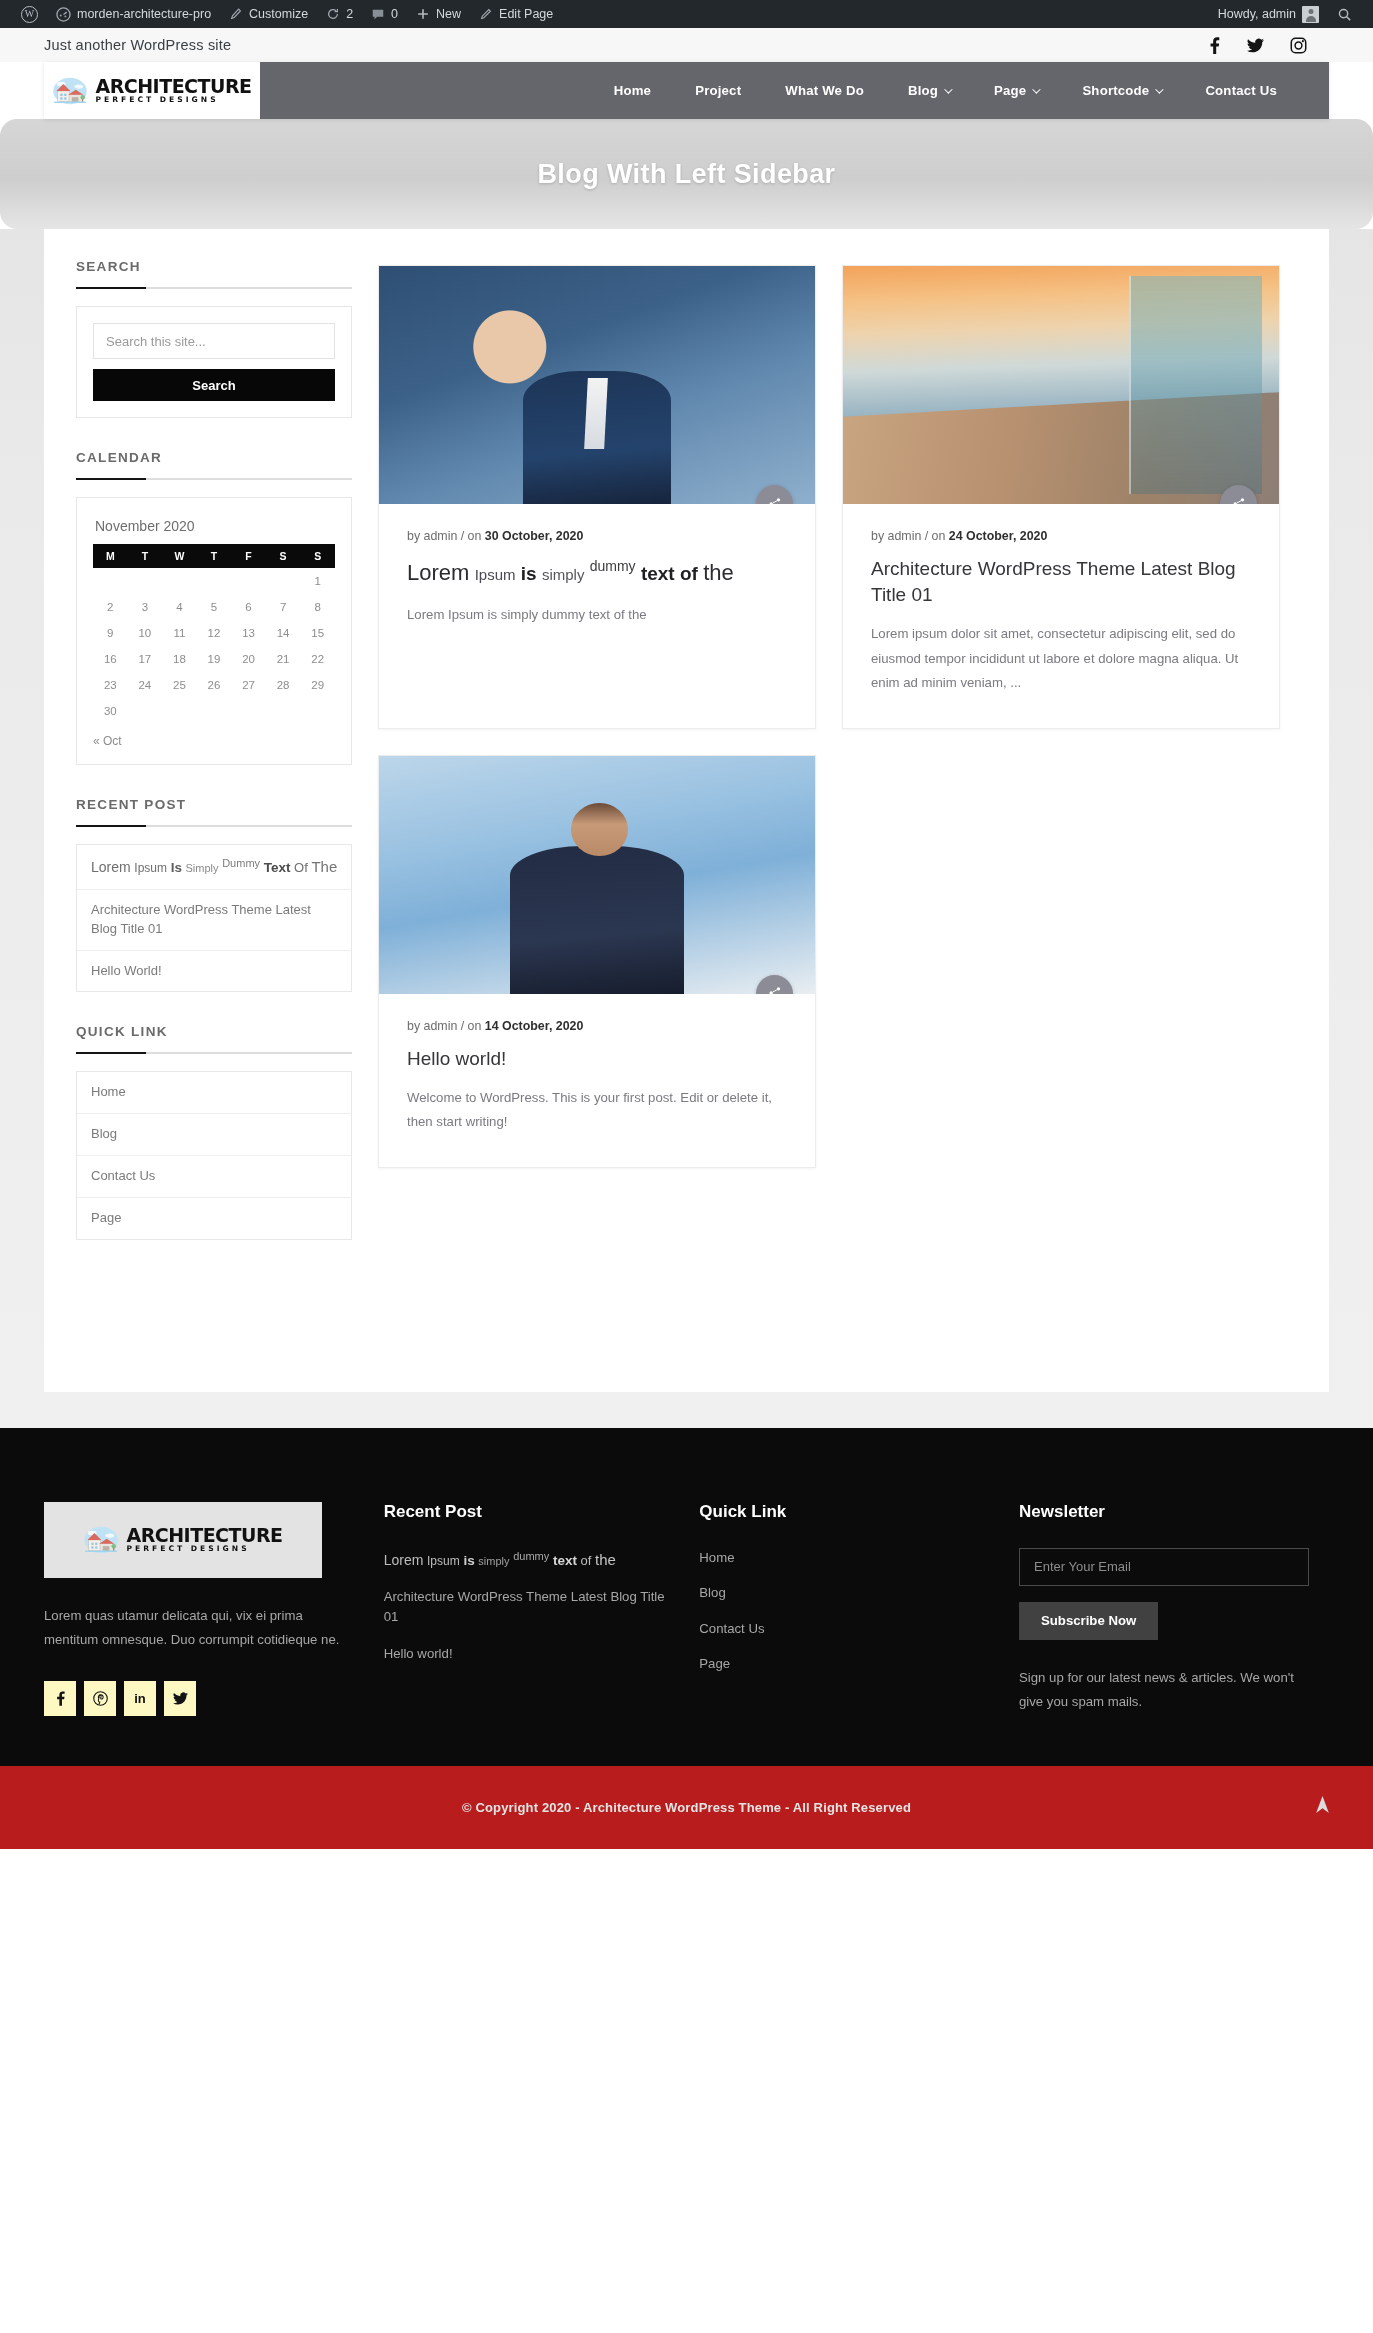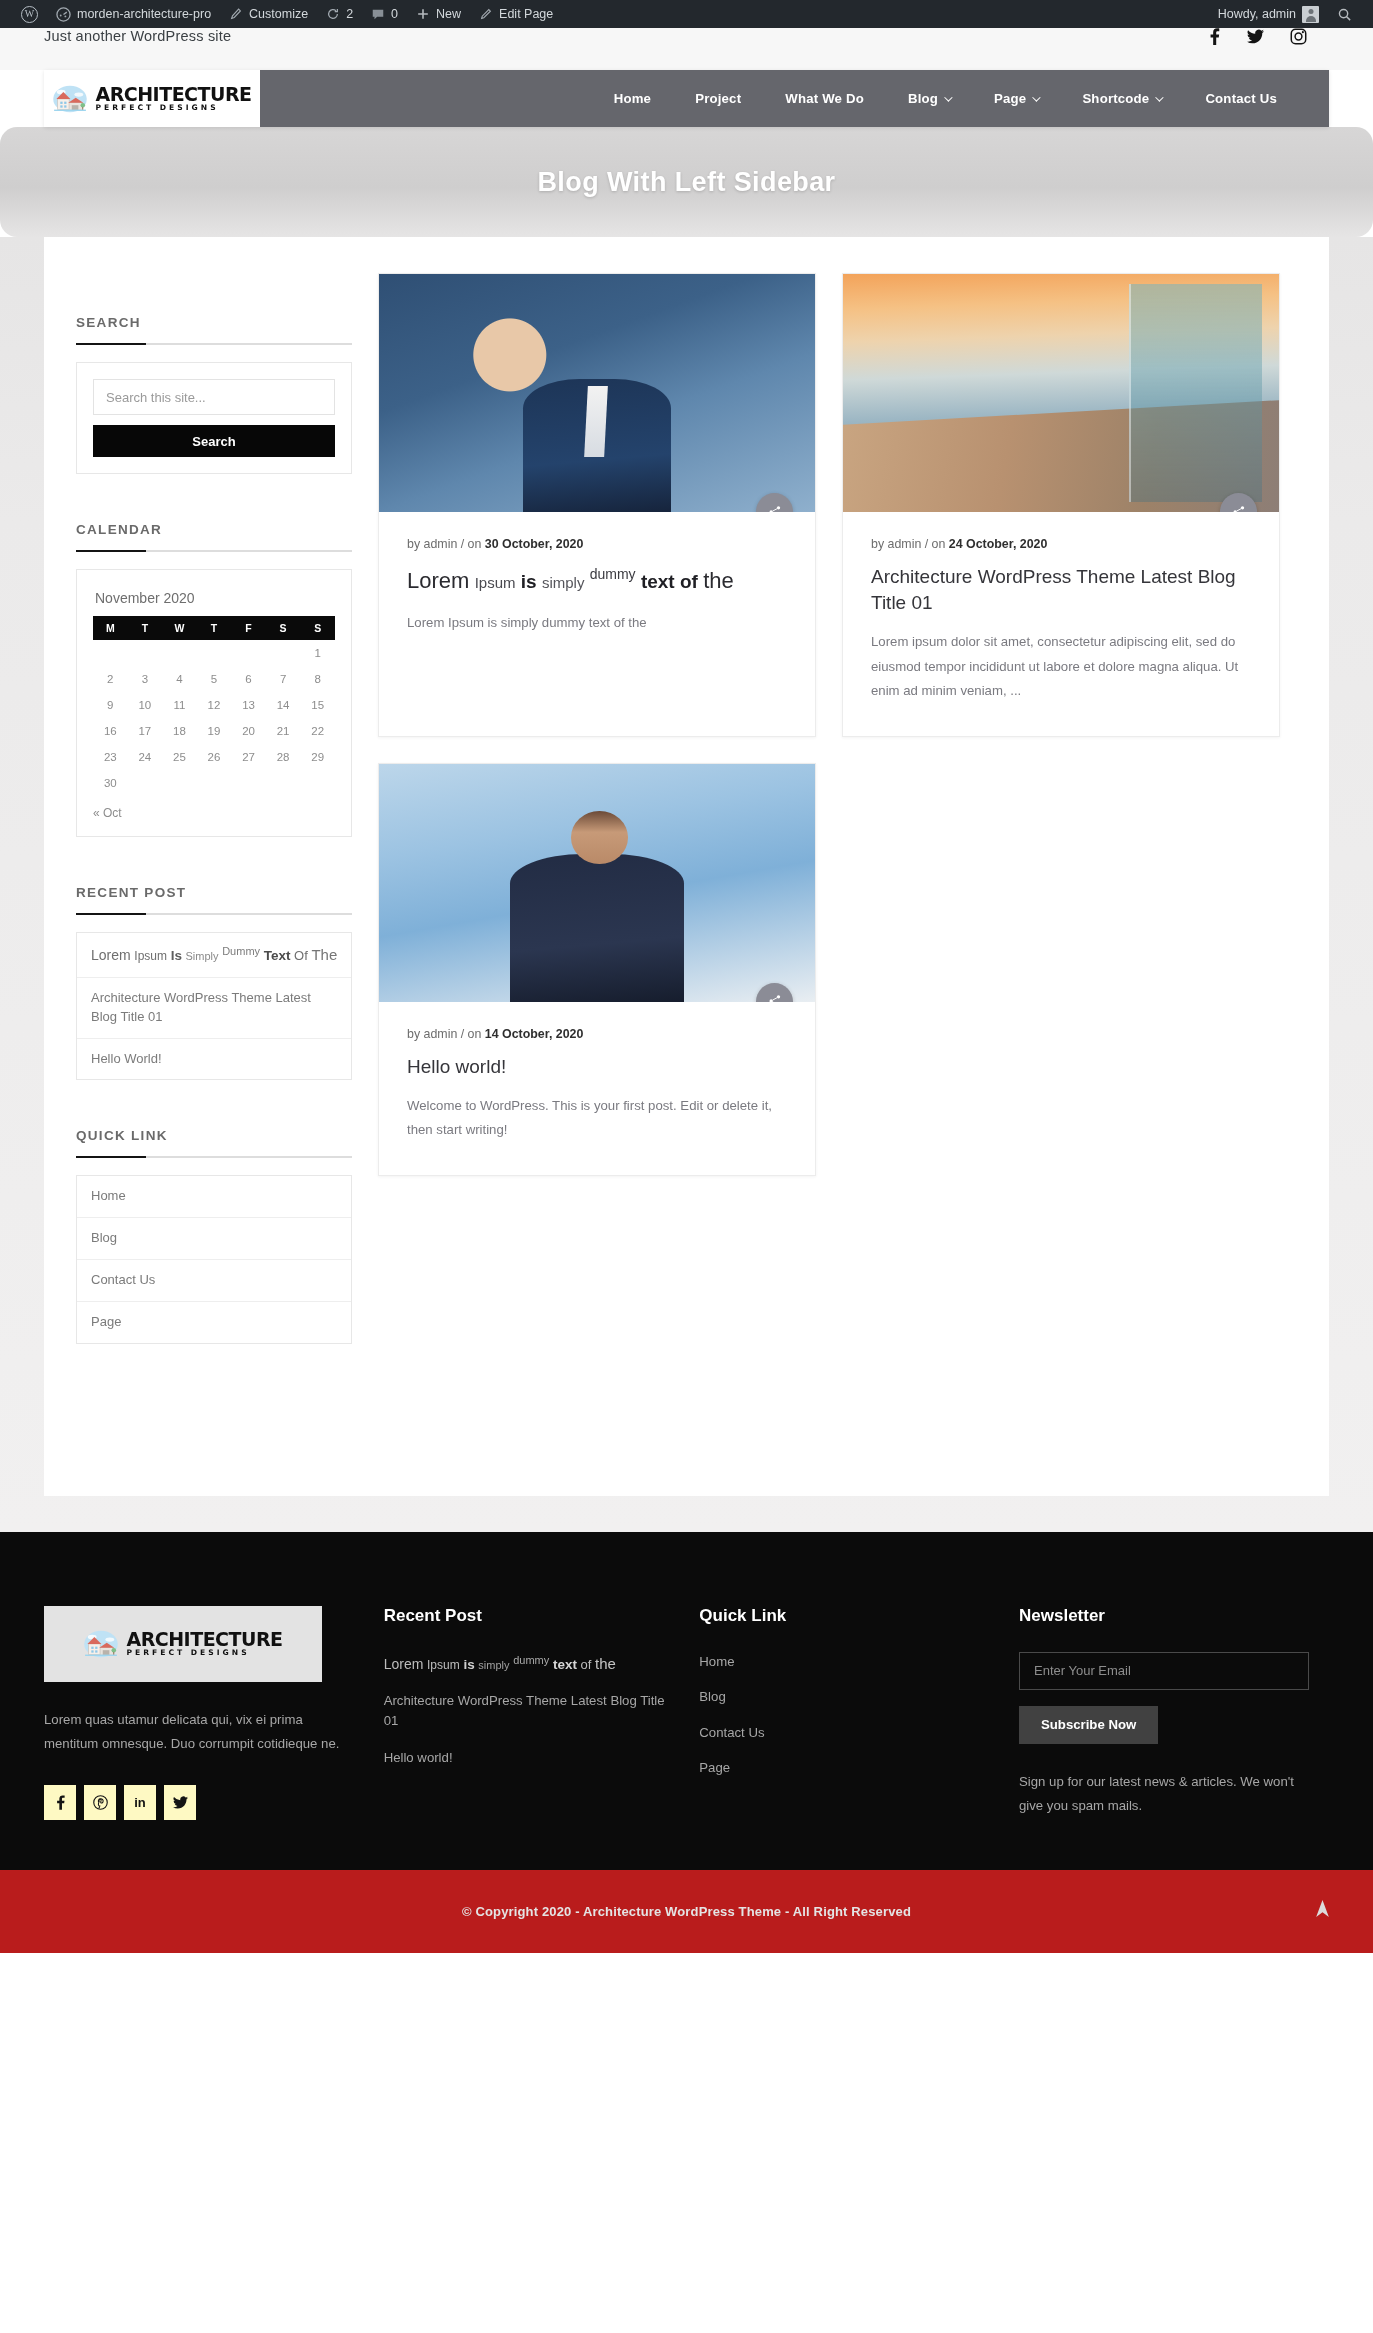--- a/index.html
+++ b/index.html
@@ -49,24 +49,24 @@
     content:""; position:absolute; left:50%; top:3px; width:5px; height:5px;
     border-radius:50%; background:#6c7277; transform:translateX(-50%);
   }
   .avatar-box::after {
     content:""; position:absolute; left:50%; bottom:1px; width:10px; height:6px;
     border-radius:5px 5px 0 0; background:#6c7277; transform:translateX(-50%);
   }
 
   
   .topbar {
-    height: 42px;
+    height: 34px;
     background: #f7f7f7;
     display: flex;
-    align-items: flex-start;
+    align-items: center;
     padding: 0 48px 0 44px;
   }
   .site-tagline {
     font-size: 14.5px;
     color: #3b4044;
     font-weight: 400;
     letter-spacing: .2px;
   }
   .topbar-social {
     margin-left: auto;
@@ -167,21 +167,21 @@
   .content-card {
     margin: 0 44px;
     background: #ffffff;
     display: flex;
     padding: 30px 26px 120px 26px;
     gap: 26px;
   }
 
   
   .sidebar { width: 282px; flex: none; padding-left: 6px; }
-  .widget { margin-bottom: 32px; margin-top: 48px; }
+  .widget { margin-bottom: 32px; }
   .widget-title {
     font-size: 13.5px;
     font-weight: 700;
     letter-spacing: 1.3px;
     color: #6a6a6a;
     padding-bottom: 13px;
   }
   .widget-rule {
     height: 2px; background: #ddd; position: relative; margin-bottom: 17px;
   }

